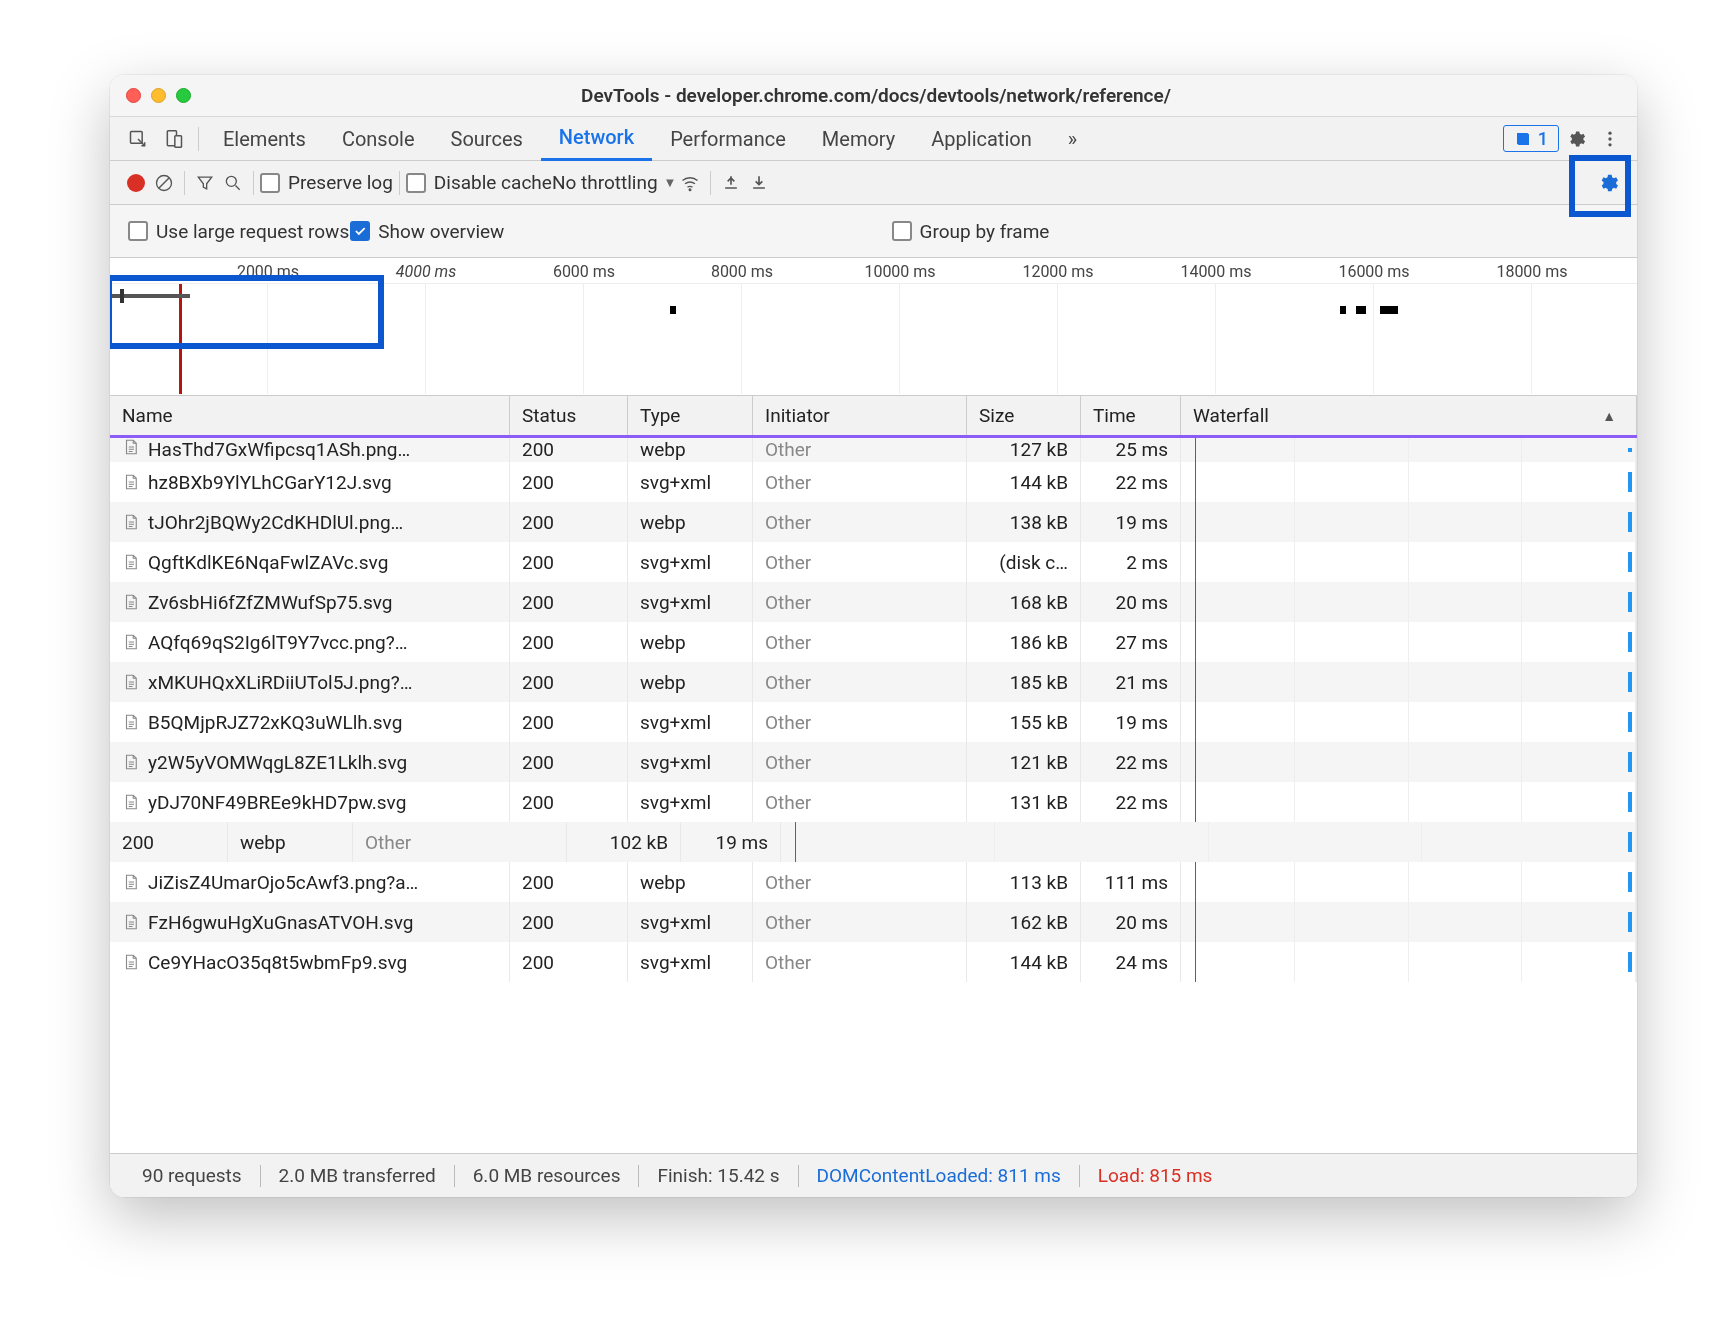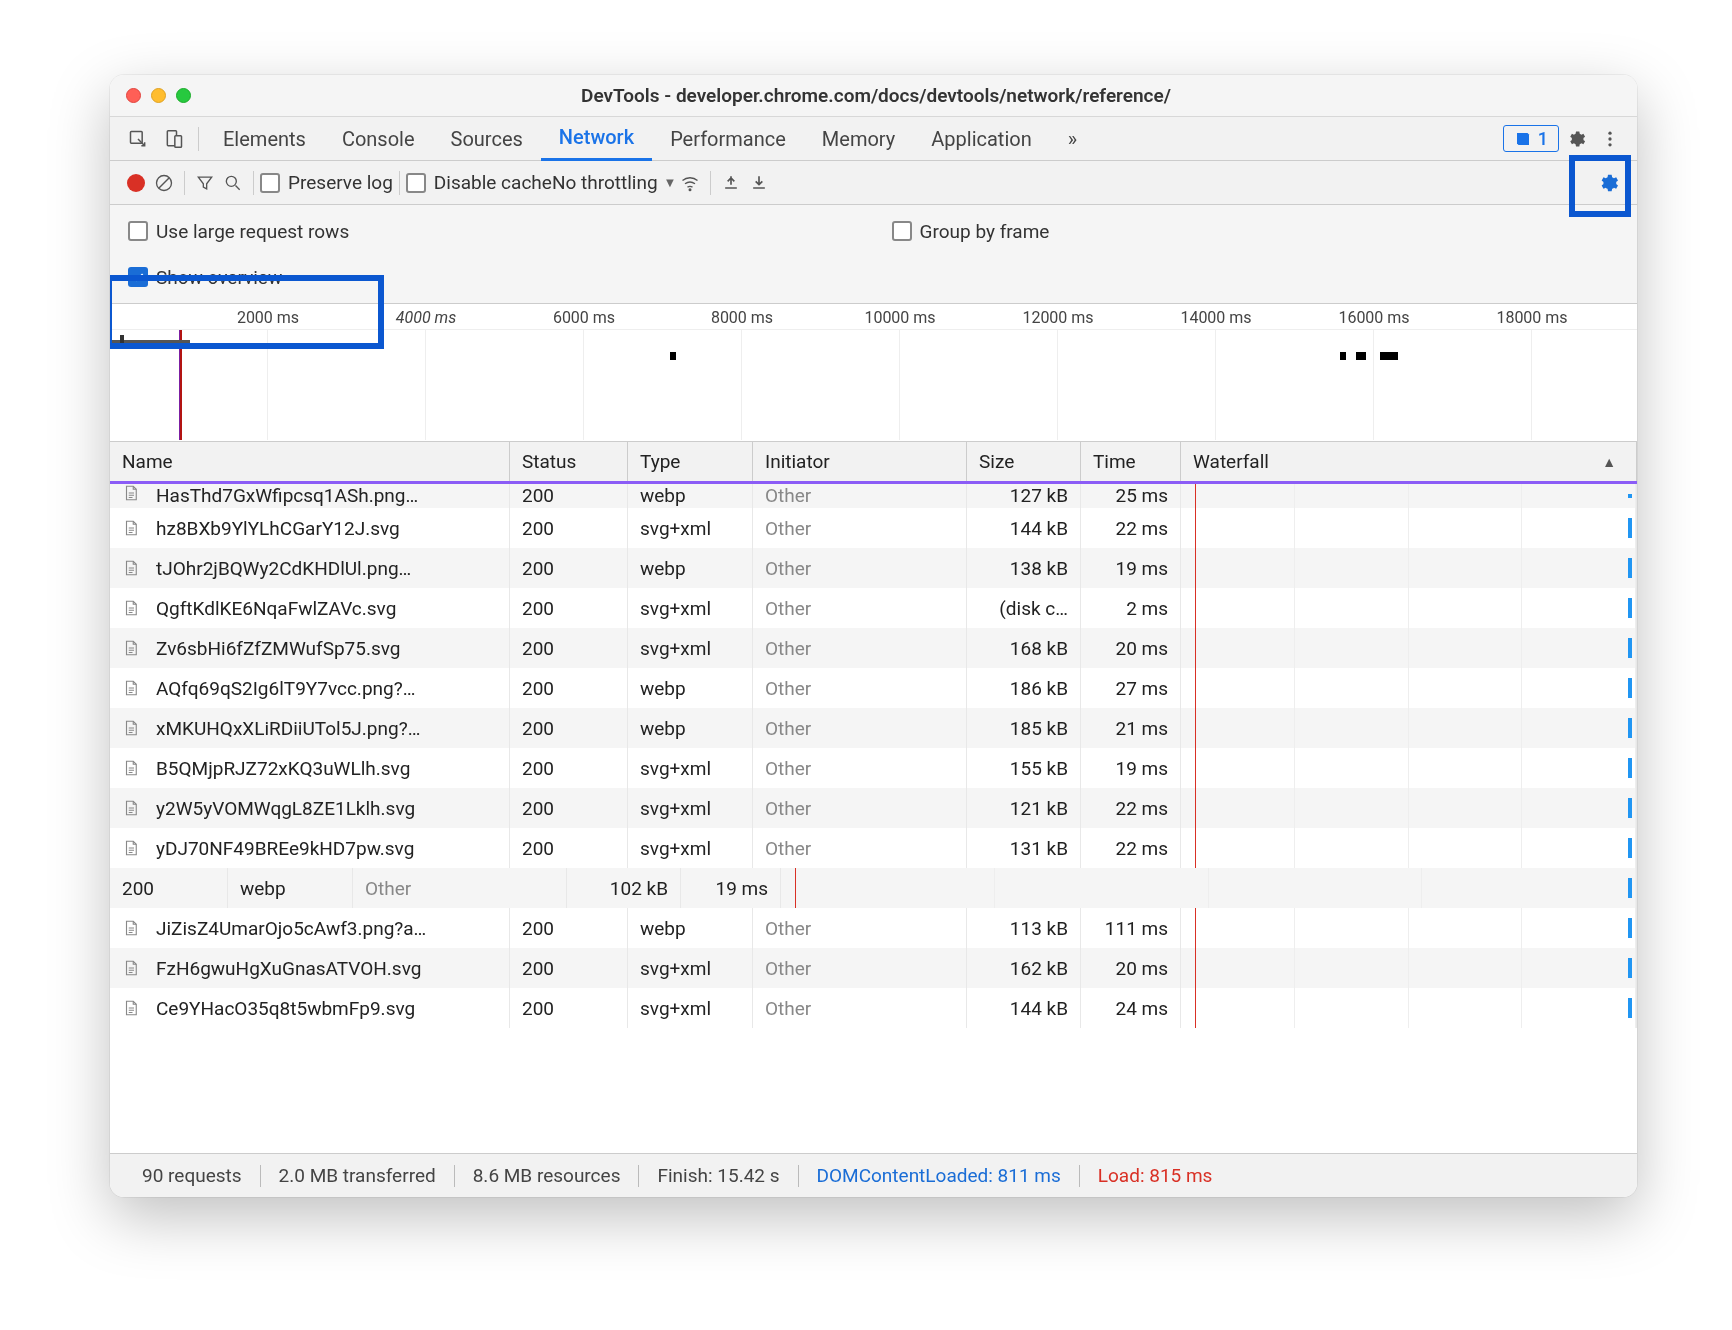--- a/index.html
+++ b/index.html
@@ -59,21 +59,21 @@
 .throttle { font-size:19px; color:#333; display:flex; align-items:center; gap:6px;}
 .throttle .caret { font-size:13px; color:#666;}
 .settings-highlight { position:absolute; right:6px; top:80px; border:6px solid #0b57d0; width:62px; height:62px; pointer-events:none;}
 .gear-blue { width:34px; display:flex; align-items:center; justify-content:center;}
 .gear-blue svg { width:22px; height:22px; fill:#1a6dd6;}
 
 .settings-pane {
   display:flex; background:#f5f5f5; border-bottom:1px solid #ccc;
   font-size:19px; color:#222;
 }
-.settings-col { width:50%; padding:8px 18px; display:flex; flex-direction:column; gap:10px;}
+.settings-col { width:50%; padding:8px 18px; display:flex; flex-direction:row; gap:1px;}
 .settings-col .cbx { height:36px; }
 .checked-box { width:20px; height:20px; background:#1a6dd6; border-radius:3px; display:inline-flex; align-items:center; justify-content:center;}
 .checked-box svg { width:14px; height:14px; stroke:#fff; fill:none; stroke-width:3;}
 .unchecked-box { width:20px; height:20px; border:2px solid #888; border-radius:3px; background:#fff;}
 .overview-highlight { position:absolute; left:-4px; top:200px; border:6px solid #0b57d0; width:278px; height:74px; pointer-events:none;}
 
 .timeline { height:138px; border-bottom:1px solid #ccc; position:relative; background:#fff;}
 .time-ticks { height:26px; border-bottom:1px solid #eee; position:relative; font-size:16px; color:#444;}
 .tick { position:absolute; top:4px; transform:translateX(-50%);}
 .timeline-body { position:relative; height:110px;}
@@ -91,21 +91,21 @@
 .h-name { width:400px;} .h-status { width:118px;} .h-type { width:125px;}
 .h-initiator { width:214px;} .h-size { width:114px;} .h-time { width:100px;}
 .h-waterfall { flex:1; display:flex; align-items:center; justify-content:space-between; padding-right:20px;}
 .sort-caret { font-size:14px; color:#555;}
 
 .rows { flex:1; overflow:hidden; font-size:19px;}
 .row { height:40px; display:flex; align-items:stretch;}
 .row:nth-child(odd) { background:#f5f5f5;}
 .row:nth-child(even) { background:#fff;}
 .cell { border-right:1px solid #e8e8e8; display:flex; align-items:center; padding:0 12px; color:#222; white-space:nowrap; overflow:hidden; text-overflow:ellipsis;}
-.c-name { width:400px; gap:16px;}
+.c-name { width:400px; gap:8px;}
 .c-status { width:118px;}
 .c-type { width:125px;}
 .c-initiator { width:214px; color:#888;}
 .c-size { width:114px; justify-content:flex-end;}
 .c-time { width:100px; justify-content:flex-end;}
 .c-waterfall { flex:1; position:relative;}
 .file-icon { width:18px; height:18px; flex-shrink:0;}
 .file-icon svg { width:100%; height:100%; }
 .wf-red { position:absolute; left:14px; top:0; bottom:0; width:1px; background:#d93025;}
 .wf-bar { position:absolute; right:4px; top:10px; bottom:10px; width:4px; background:#2196f3;}
@@ -655,21 +655,21 @@
           <div class="wf-bar"></div>
         </div>
       </div>
     </div>
 
   <div class="statusbar">
     <div class="sb-item">90 requests</div>
     <div class="sb-div"></div>
     <div class="sb-item">2.0 MB transferred</div>
     <div class="sb-div"></div>
-    <div class="sb-item">8.6 MB resources</div>
+    <div class="sb-item">6.0 MB resources</div>
     <div class="sb-div"></div>
     <div class="sb-item">Finish: 15.42 s</div>
     <div class="sb-div"></div>
     <div class="sb-item sb-blue">DOMContentLoaded: 811 ms</div>
     <div class="sb-div"></div>
     <div class="sb-item sb-red">Load: 815 ms</div>
   </div>
 
   <div class="settings-highlight"></div>
   <div class="overview-highlight"></div>

